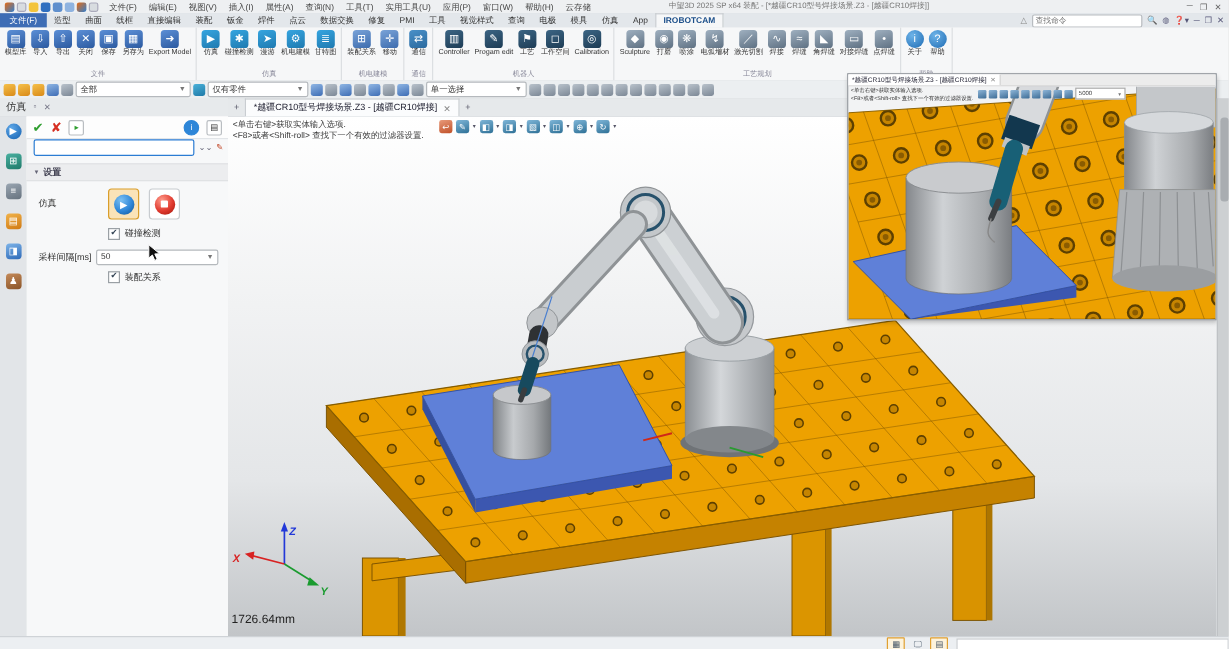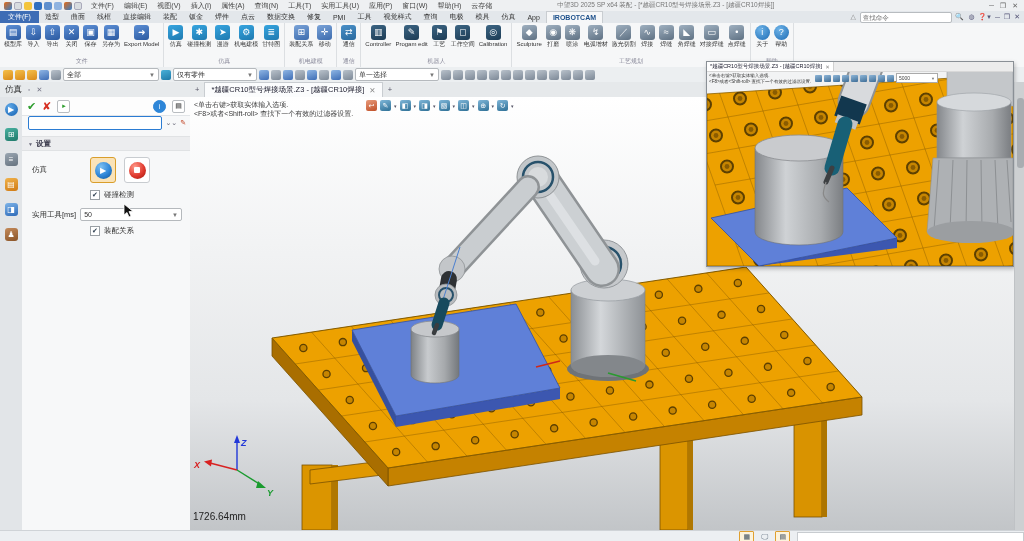--- a/index.html
+++ b/index.html
@@ -498,21 +498,21 @@
             <span class="recball">
               <span class="sq"></span>
             </span>
           </span>
       </div>
       <div class="chkrow">
         <span class="chk">✔</span>
         <span>碰撞检测</span>
       </div>
       <div id="introw">
-        <span>实用工具[ms]</span>
+        <span>采样间隔[ms]</span>
         <span class="combo">
           <span>50</span>
           <span class="caret">▼</span>
         </span>
       </div>
       <div class="chkrow">
         <span class="chk">✔</span>
         <span>装配关系</span>
       </div>
     </div>

